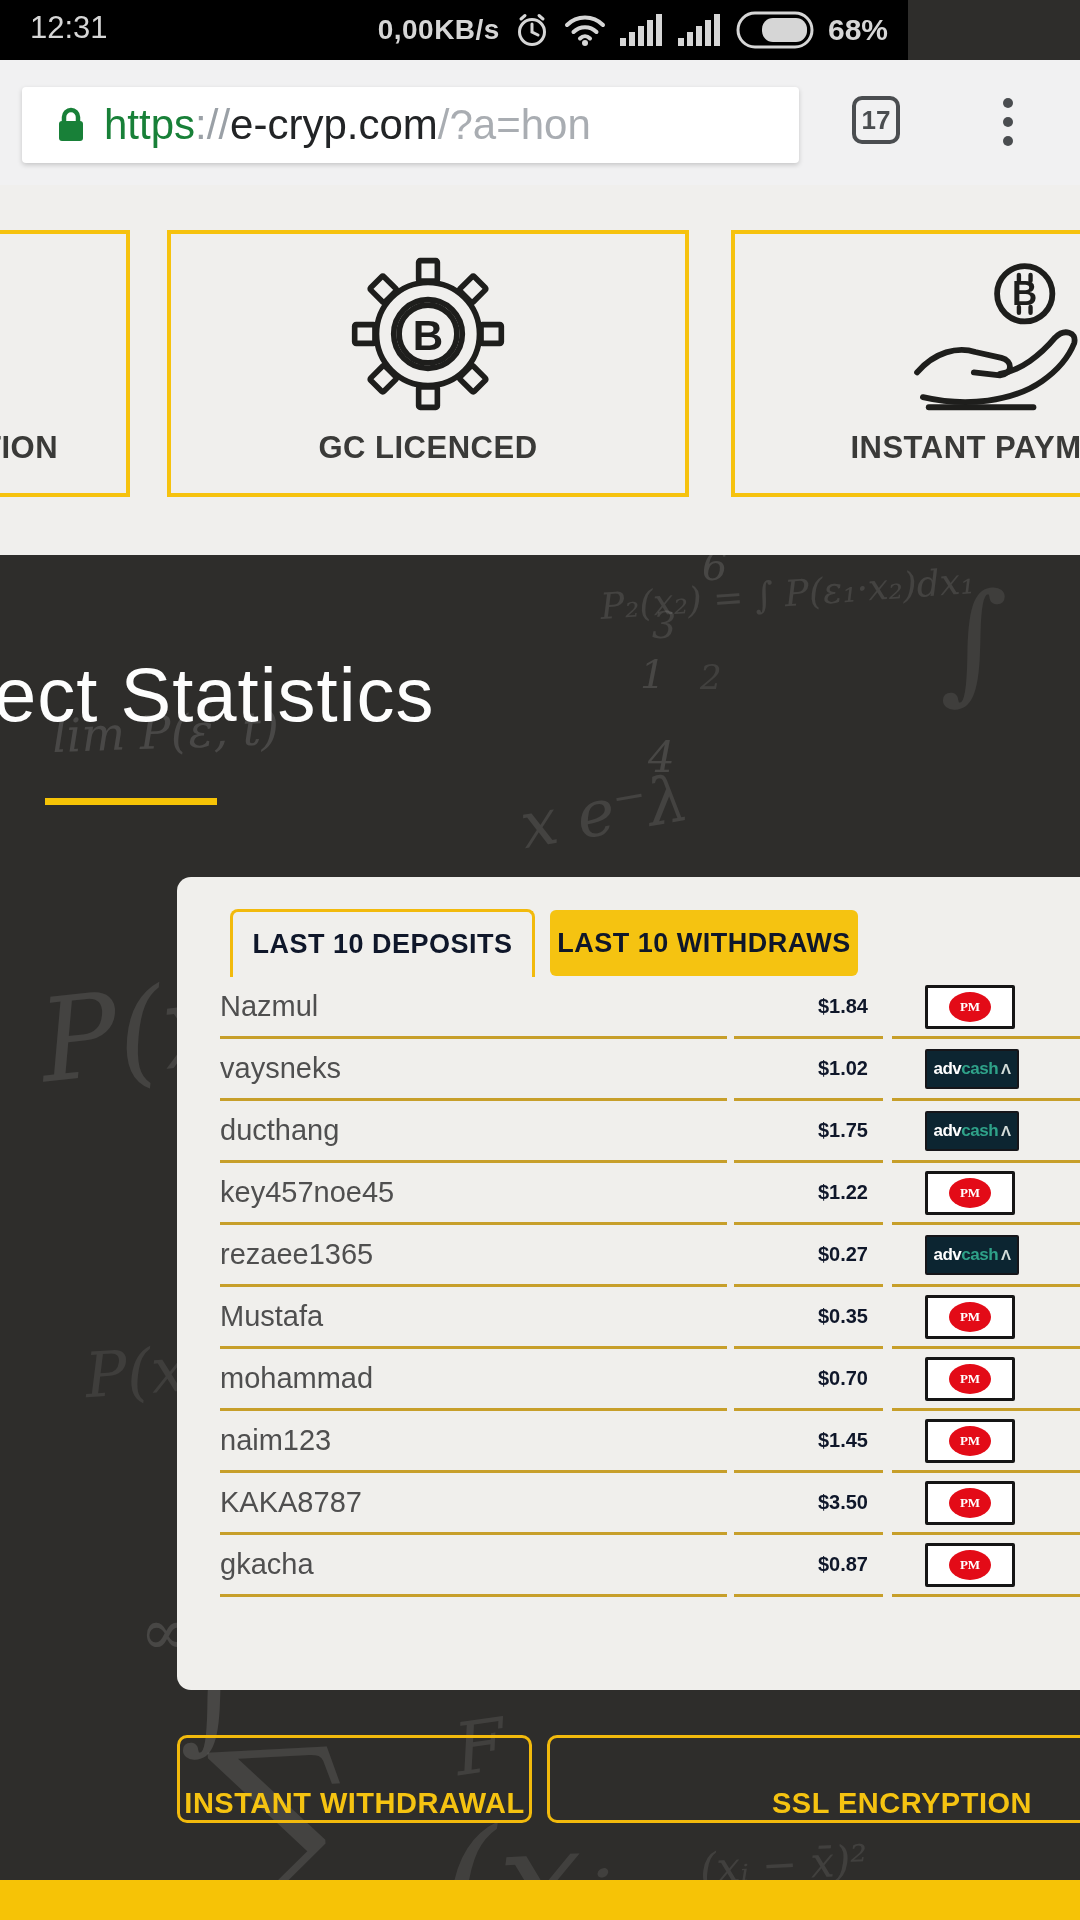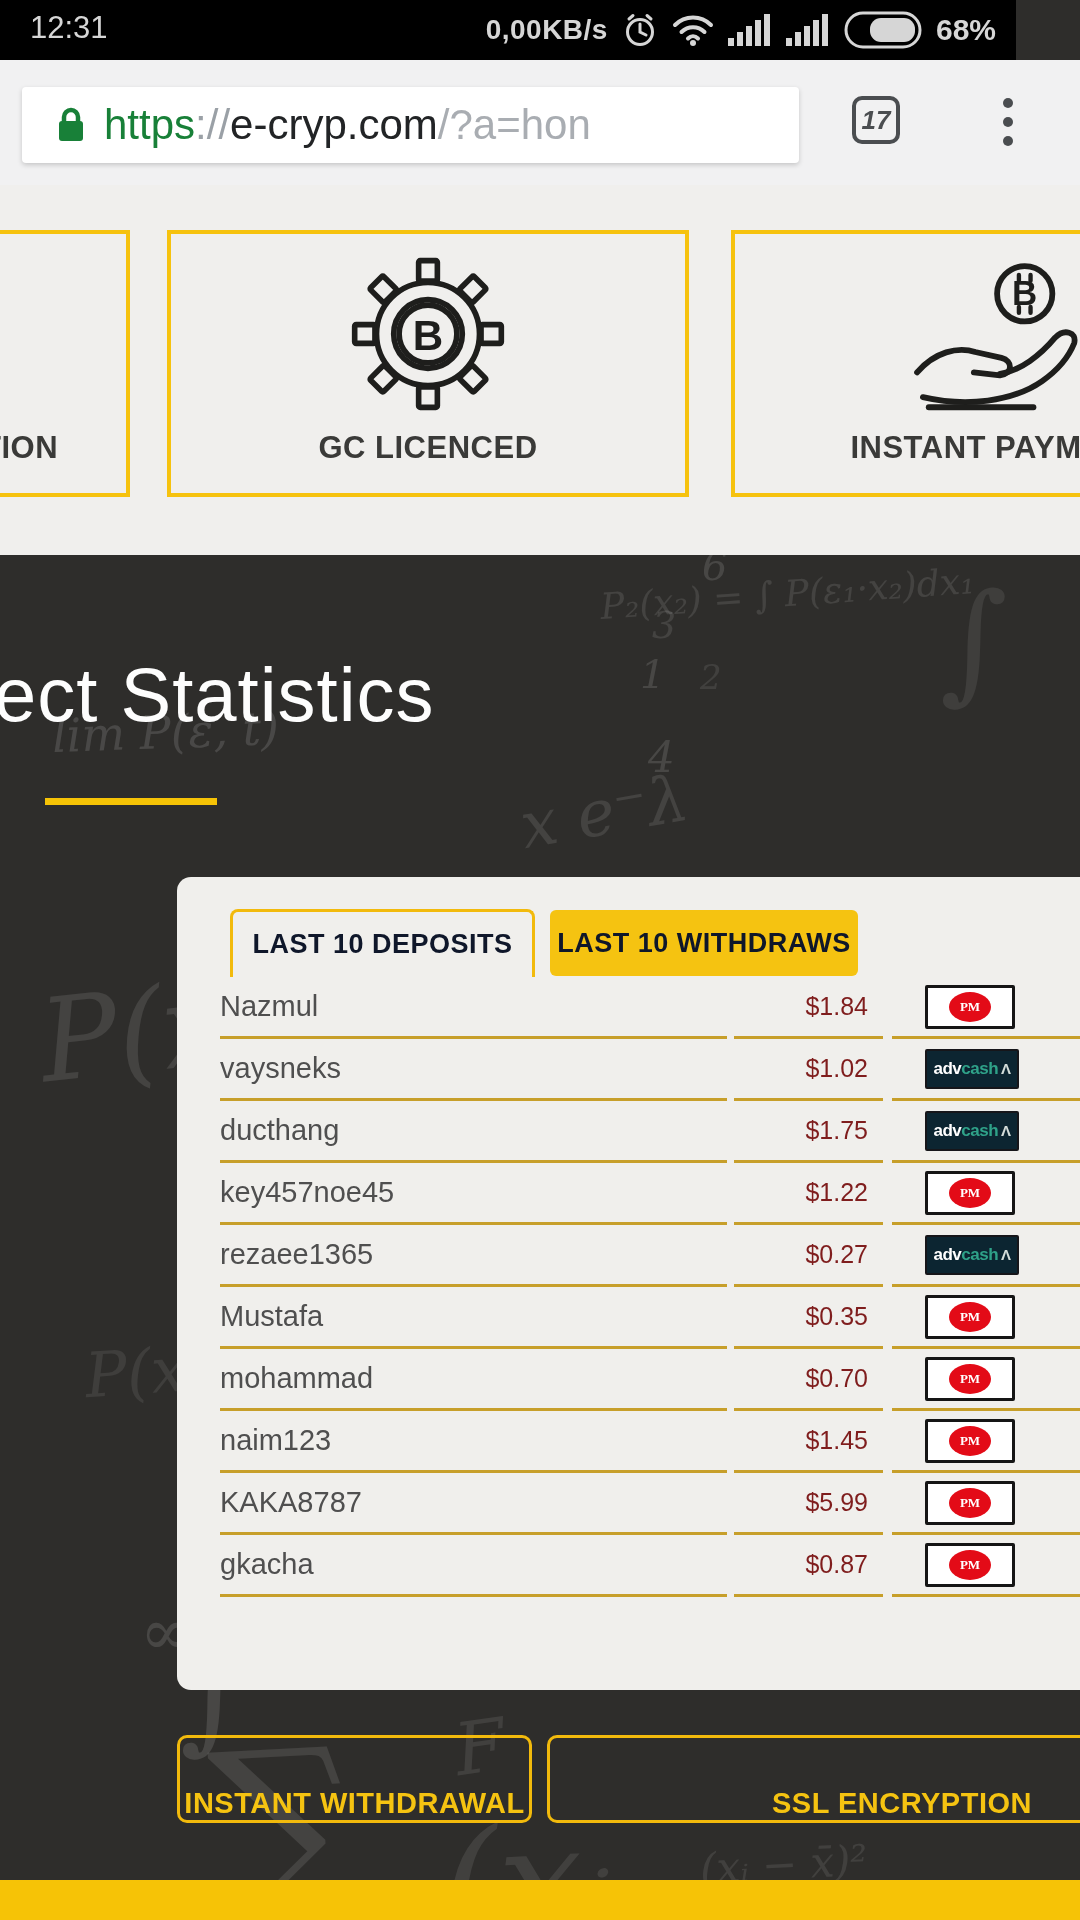--- a/index.html
+++ b/index.html
@@ -3,21 +3,21 @@
 <meta charset="utf-8">
 <style>
   html,body{margin:0;padding:0;}
   body{
     width:1080px;height:1920px;position:relative;overflow:hidden;
     font-family:"Liberation Sans","DejaVu Sans",sans-serif;
     background:#2e2d2b;
   }
   
   .status-bar{
-    position:absolute;left:0;top:0;width:1016px;height:60px;background:#000;
+    position:absolute;left:0;top:0;width:908px;height:60px;background:#000;
     display:flex;align-items:center;color:#d6d6d6;
   }
   .sb-time{position:absolute;left:30px;top:10px;font-size:31px;font-weight:500;}
   .sb-right{position:absolute;right:20px;top:0;height:60px;display:flex;align-items:center;gap:14px;}
   .sb-speed{font-size:28px;font-weight:700;letter-spacing:.5px;}
   .sb-pct{font-size:30px;font-weight:700;}
   .sb-icon{display:block;}
   
   .chrome{
     position:absolute;left:0;top:60px;width:1080px;height:125px;background:#f1f1f2;
@@ -30,21 +30,21 @@
   }
   .url-text{font-size:42px;white-space:nowrap;letter-spacing:0;}
   .url-scheme{color:#188038;}
   .url-sep{color:#9aa0a6;}
   .url-host{color:#222426;}
   .url-query{color:#a9adb2;}
   .lock{margin-right:18px;flex:0 0 auto;}
   .tab-btn{
     position:absolute;left:852px;top:36px;width:48px;height:48px;border:4px solid #4a4d50;
     border-radius:10px;display:flex;align-items:center;justify-content:center;
-    font-size:26px;font-weight:700;color:#4a4d50;background:transparent;box-sizing:border-box;font-style:italic;
+    font-size:26px;font-weight:700;color:#4a4d50;background:transparent;box-sizing:border-box;
   }
   .menu-dots{position:absolute;left:1002px;top:38px;width:12px;height:48px;
     display:flex;flex-direction:column;justify-content:space-between;align-items:center;}
   .menu-dots i{width:10px;height:10px;border-radius:50%;background:#4a4d50;}
   
   .features{position:absolute;left:0;top:185px;width:1080px;height:370px;background:#f0efed;}
   .f-card{
     position:absolute;top:45px;height:267px;border:4px solid #f6c20e;background:#f0efed;
     box-sizing:border-box;
   }
@@ -78,21 +78,21 @@
     cursor:pointer;white-space:nowrap;
   }
   .tab-deposits{left:53px;width:305px;border:3px solid #f2ba0c;border-bottom:none;
     border-radius:8px 8px 0 0;background:transparent;}
   .tab-withdraws{left:373px;width:308px;height:66px;top:1px;background:#f5c311;border-radius:6px;}
   .rows{position:absolute;left:0;top:100px;width:100%;}
   .s-row{height:62px;display:flex;align-items:stretch;padding-left:43px;box-sizing:border-box;}
   .cell{border-bottom:3px solid #c79f2a;display:flex;align-items:center;box-sizing:border-box;}
   .cell-name{width:507px;font-size:29px;color:#4f4f4f;}
   .cell-amount{width:149px;margin-left:7px;justify-content:flex-end;padding-right:15px;
-    font-size:25px;font-weight:400;color:#7f1d1d;}
+    font-size:20px;font-weight:700;color:#0f172a;}
   .cell-icon{flex:1;margin-left:9px;}
   .pay-box{margin-left:33px;display:flex;align-items:center;justify-content:center;}
   .pay-pm{width:84px;height:38px;background:#fff;border:3px solid #151515;border-radius:2px;}
   .pm-oval{width:42px;height:30px;border-radius:50%;background:#e30b17;display:flex;
     align-items:center;justify-content:center;color:#fff;font-size:13px;font-weight:700;
     font-family:"Liberation Serif","DejaVu Serif",serif;}
   .pay-adv{width:90px;height:36px;background:#0c2531;border:2px solid #16161a;border-radius:2px;
     font-size:17px;letter-spacing:-0.5px;white-space:nowrap;}
   .adv-a{color:#ffffff;font-weight:800;}
   .adv-b{color:#2fa289;font-weight:600;}
@@ -331,21 +331,21 @@
           <div class="cell cell-name">naim123</div>
           <div class="cell cell-amount">$1.45</div>
           <div class="cell cell-icon">
             <div class="pay-box pay-pm">
               <div class="pm-oval">PM</div>
             </div>
           </div>
         </div>
         <div class="s-row">
           <div class="cell cell-name">KAKA8787</div>
-          <div class="cell cell-amount">$5.99</div>
+          <div class="cell cell-amount">$3.50</div>
           <div class="cell cell-icon">
             <div class="pay-box pay-pm">
               <div class="pm-oval">PM</div>
             </div>
           </div>
         </div>
         <div class="s-row">
           <div class="cell cell-name">gkacha</div>
           <div class="cell cell-amount">$0.87</div>
           <div class="cell cell-icon">

